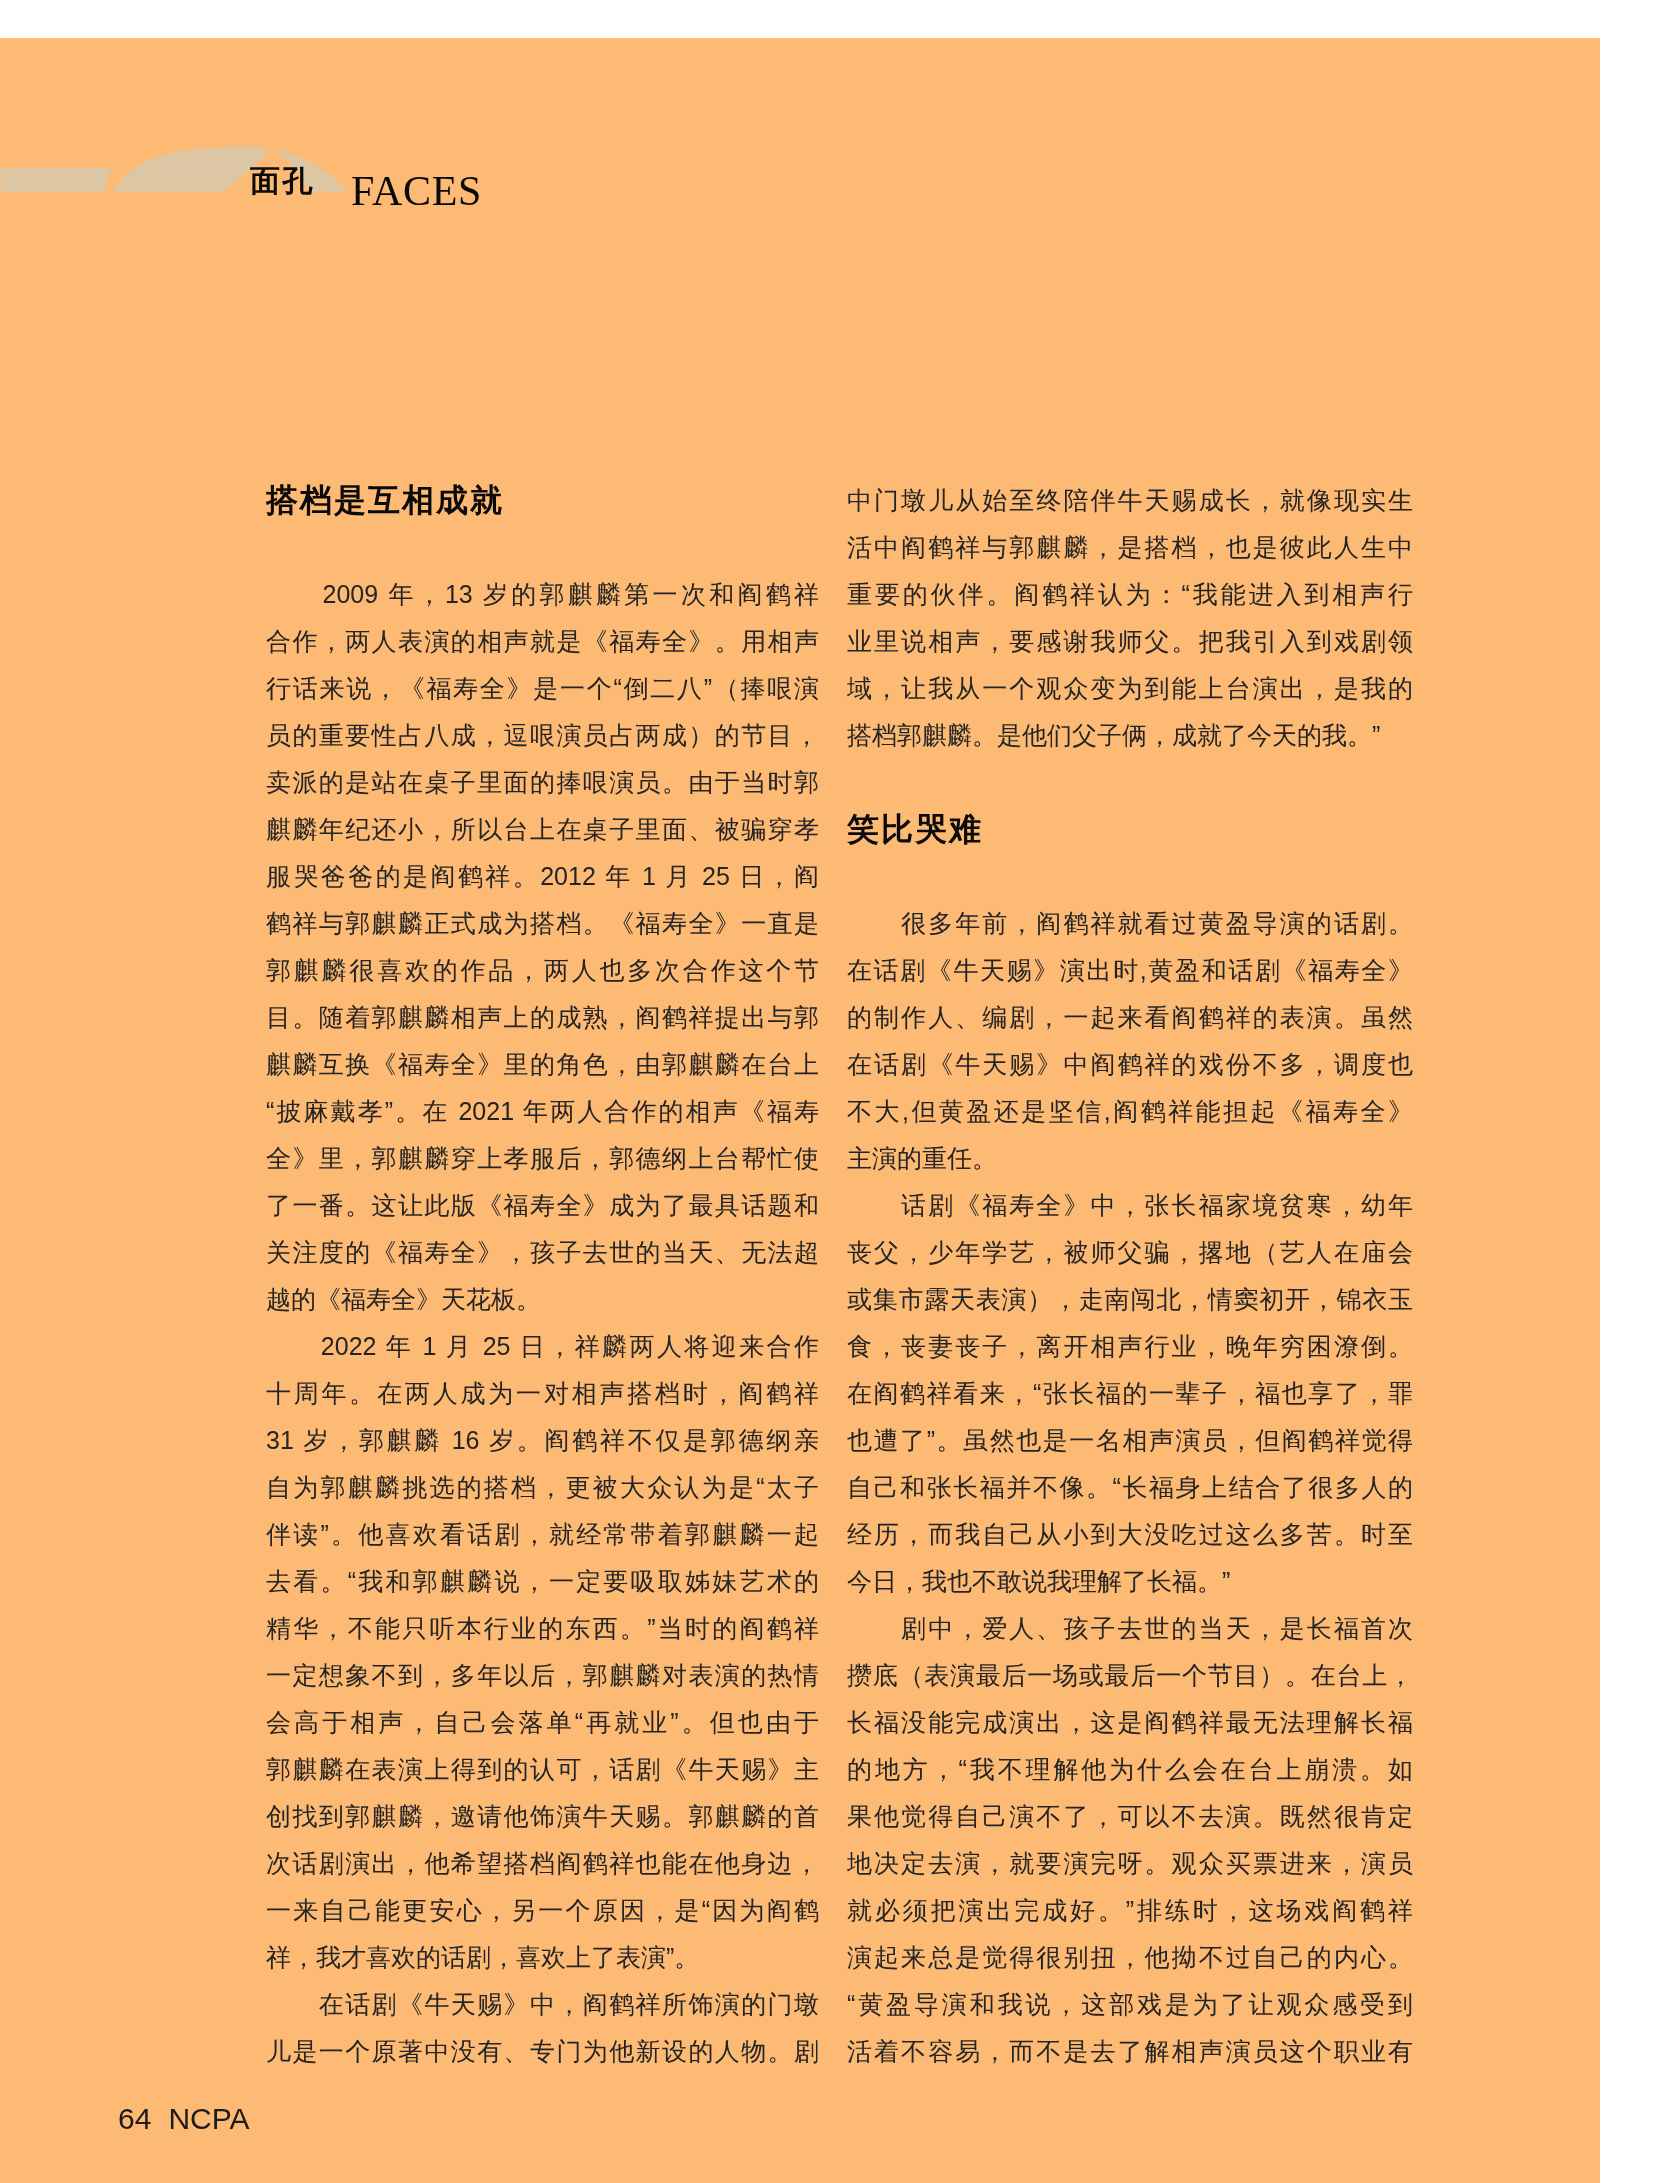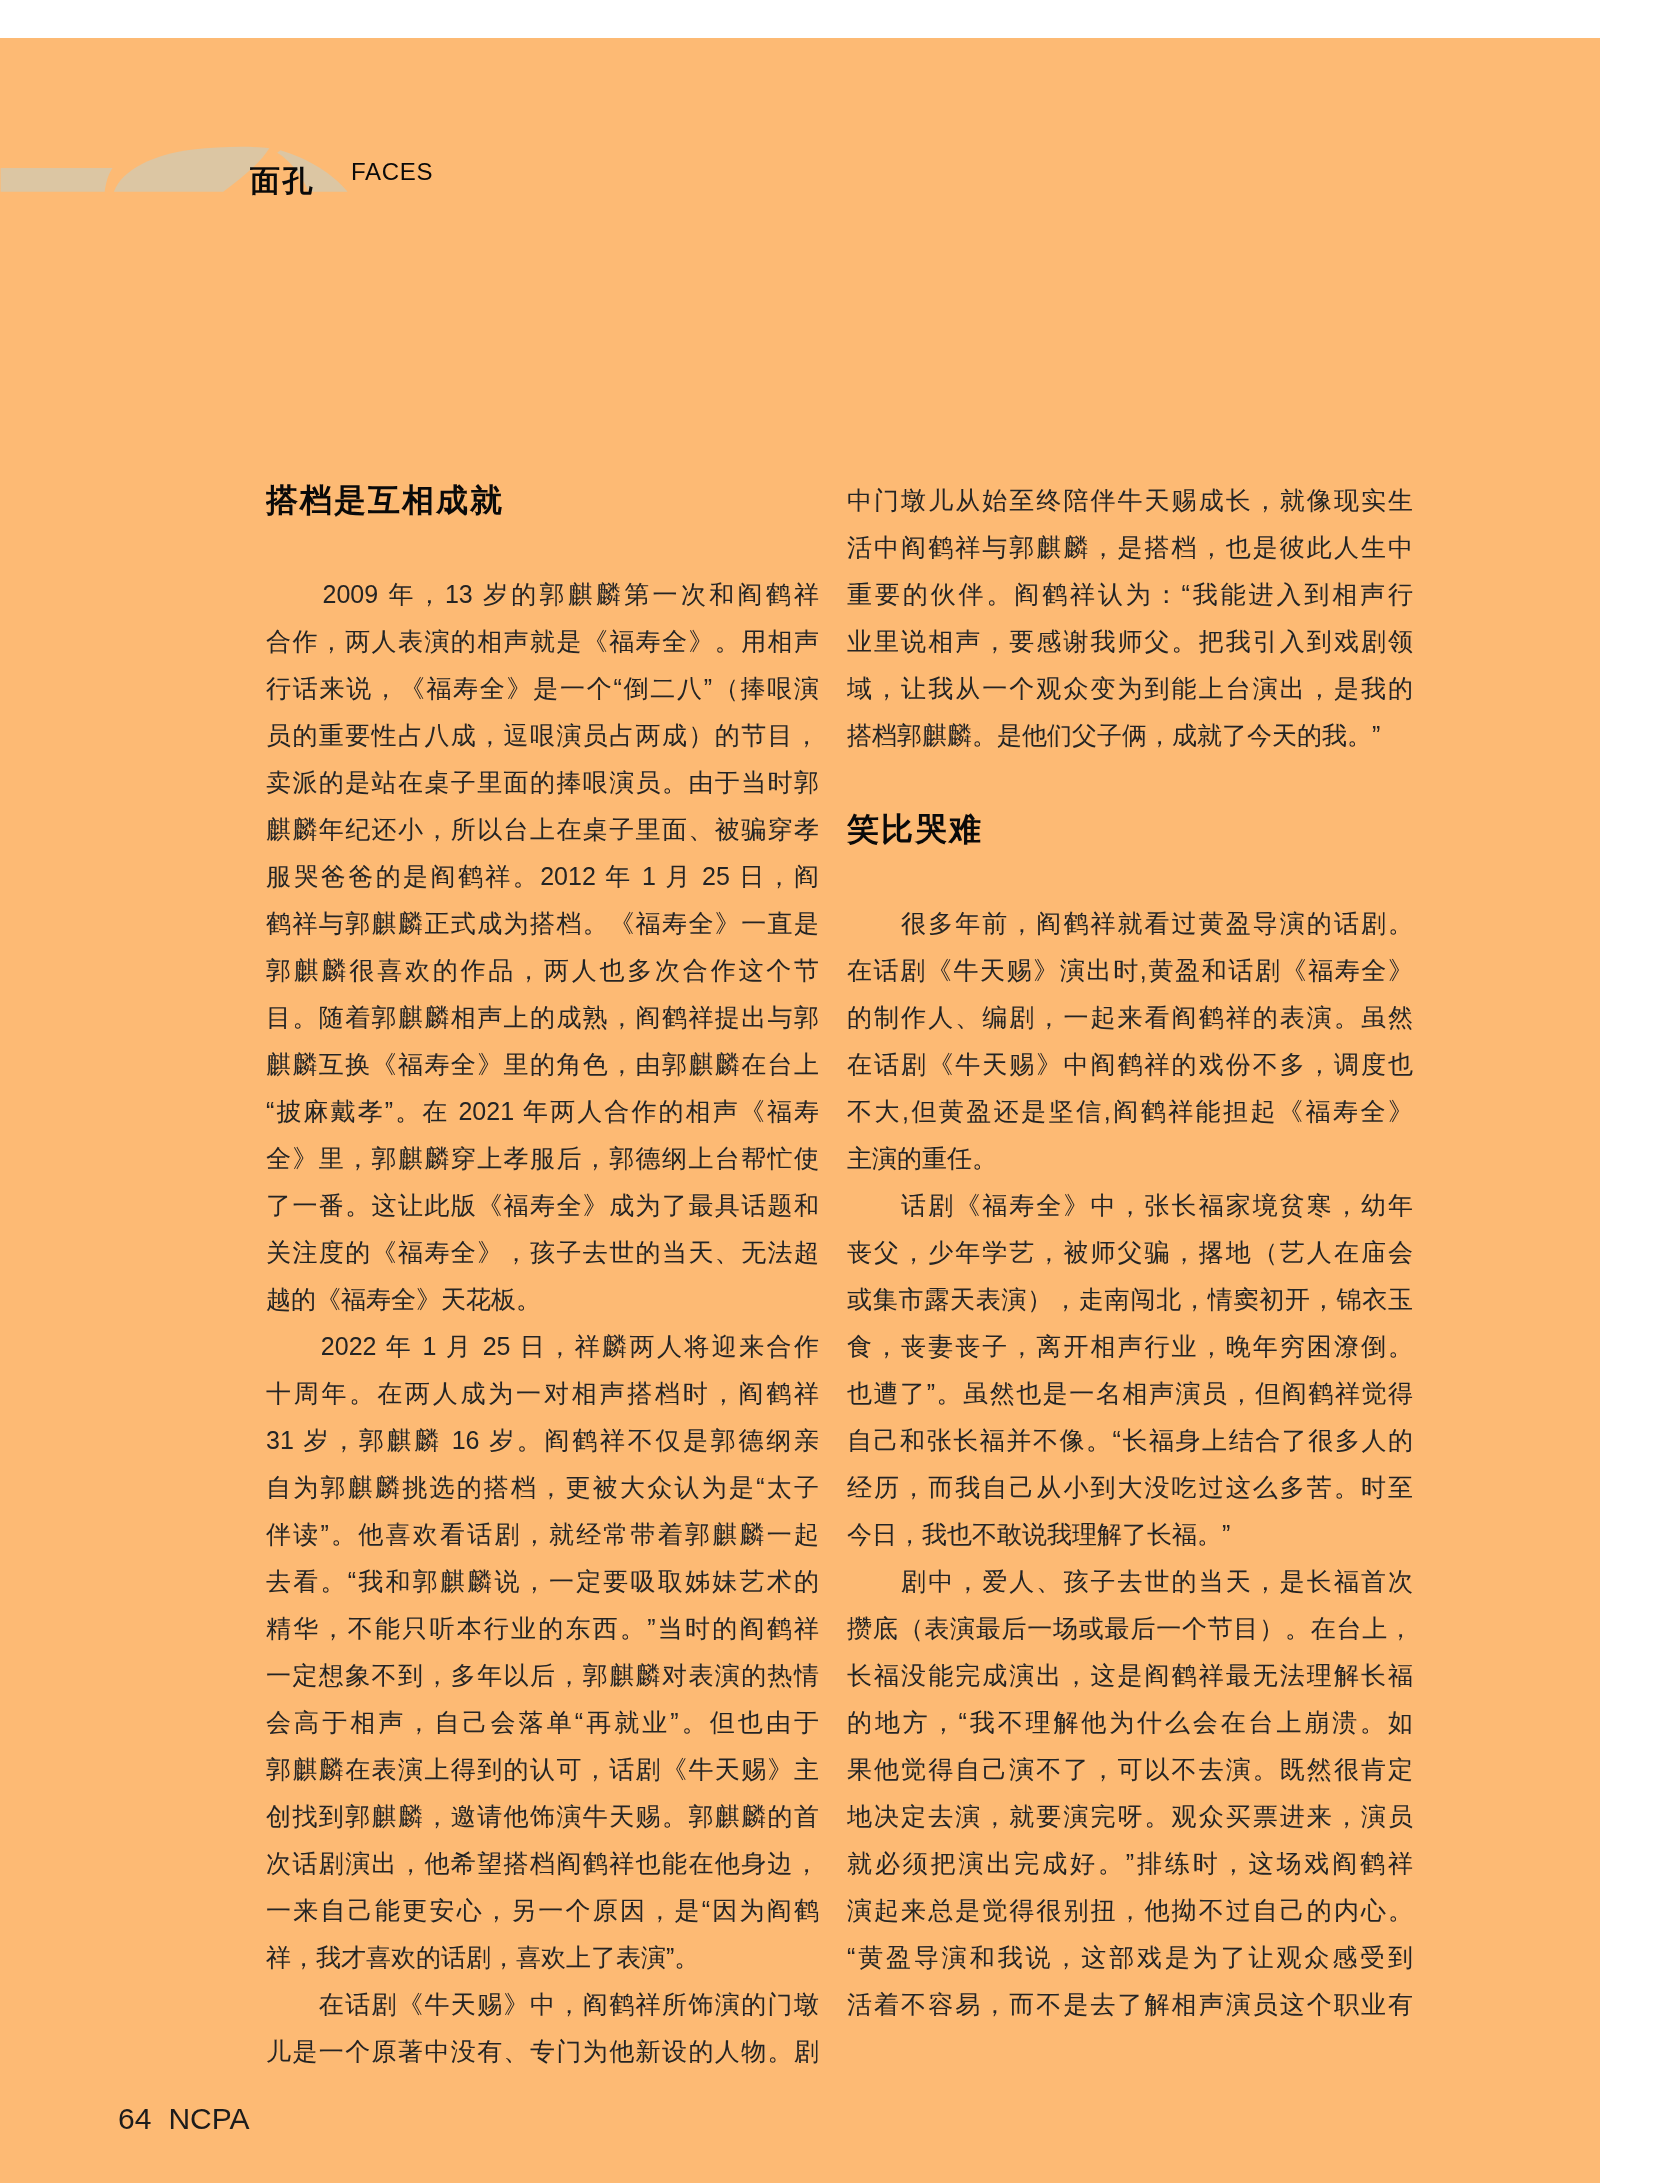--- a/index.html
+++ b/index.html
@@ -12,23 +12,23 @@
     background:#fdba74;color:#262626;margin-top:38px;
   }
   
   .hdr-svg{position:absolute;left:0;top:99px;display:block;}
   .sec-cn{
     position:absolute;left:250px;top:128px;line-height:1;
     font-size:30px;font-weight:800;color:#0a0a0a;letter-spacing:2.6px;
     font-family:"Liberation Sans",sans-serif;
   }
   .sec-en{
-    position:absolute;left:351px;top:122px;line-height:1;
-    font-size:24px;color:#0a0a0a;letter-spacing:0.7px;
-    font-family:Liberation Sans, sans-serif;
+    position:absolute;left:351px;top:132px;line-height:1;
+    font-size:42px;color:#0a0a0a;letter-spacing:0.7px;
+    font-family:Liberation Serif, serif;
   }
   
   .columns{
     position:absolute;left:266px;top:439px;
     display:flex;gap:28px;justify-content:space-between;
   }
   .col{width:553px;}
   .col.right{width:566px;}
   .row{
     height:47px;line-height:47px;overflow:hidden;
@@ -116,20 +116,21 @@
         <div class="row line">　　很多年前，阎鹤祥就看过黄盈导演的话剧。</div>
         <div class="row line">在话剧《牛天赐》演出时,黄盈和话剧《福寿全》</div>
         <div class="row line">的制作人、编剧，一起来看阎鹤祥的表演。虽然</div>
         <div class="row line">在话剧《牛天赐》中阎鹤祥的戏份不多，调度也</div>
         <div class="row line">不大,但黄盈还是坚信,阎鹤祥能担起《福寿全》</div>
         <div class="row line end">主演的重任。</div>
         <div class="row line">　　话剧《福寿全》中，张长福家境贫寒，幼年</div>
         <div class="row line">丧父，少年学艺，被师父骗，撂地（艺人在庙会</div>
         <div class="row line">或集市露天表演），走南闯北，情窦初开，锦衣玉</div>
         <div class="row line">食，丧妻丧子，离开相声行业，晚年穷困潦倒。</div>
+        <div class="row line">在阎鹤祥看来，“张长福的一辈子，福也享了，罪</div>
         <div class="row line">也遭了”。虽然也是一名相声演员，但阎鹤祥觉得</div>
         <div class="row line">自己和张长福并不像。“长福身上结合了很多人的</div>
         <div class="row line">经历，而我自己从小到大没吃过这么多苦。时至</div>
         <div class="row line end">今日，我也不敢说我理解了长福。”</div>
         <div class="row line">　　剧中，爱人、孩子去世的当天，是长福首次</div>
         <div class="row line">攒底（表演最后一场或最后一个节目）。在台上，</div>
         <div class="row line">长福没能完成演出，这是阎鹤祥最无法理解长福</div>
         <div class="row line">的地方，“我不理解他为什么会在台上崩溃。如</div>
         <div class="row line">果他觉得自己演不了，可以不去演。既然很肯定</div>
         <div class="row line">地决定去演，就要演完呀。观众买票进来，演员</div>

